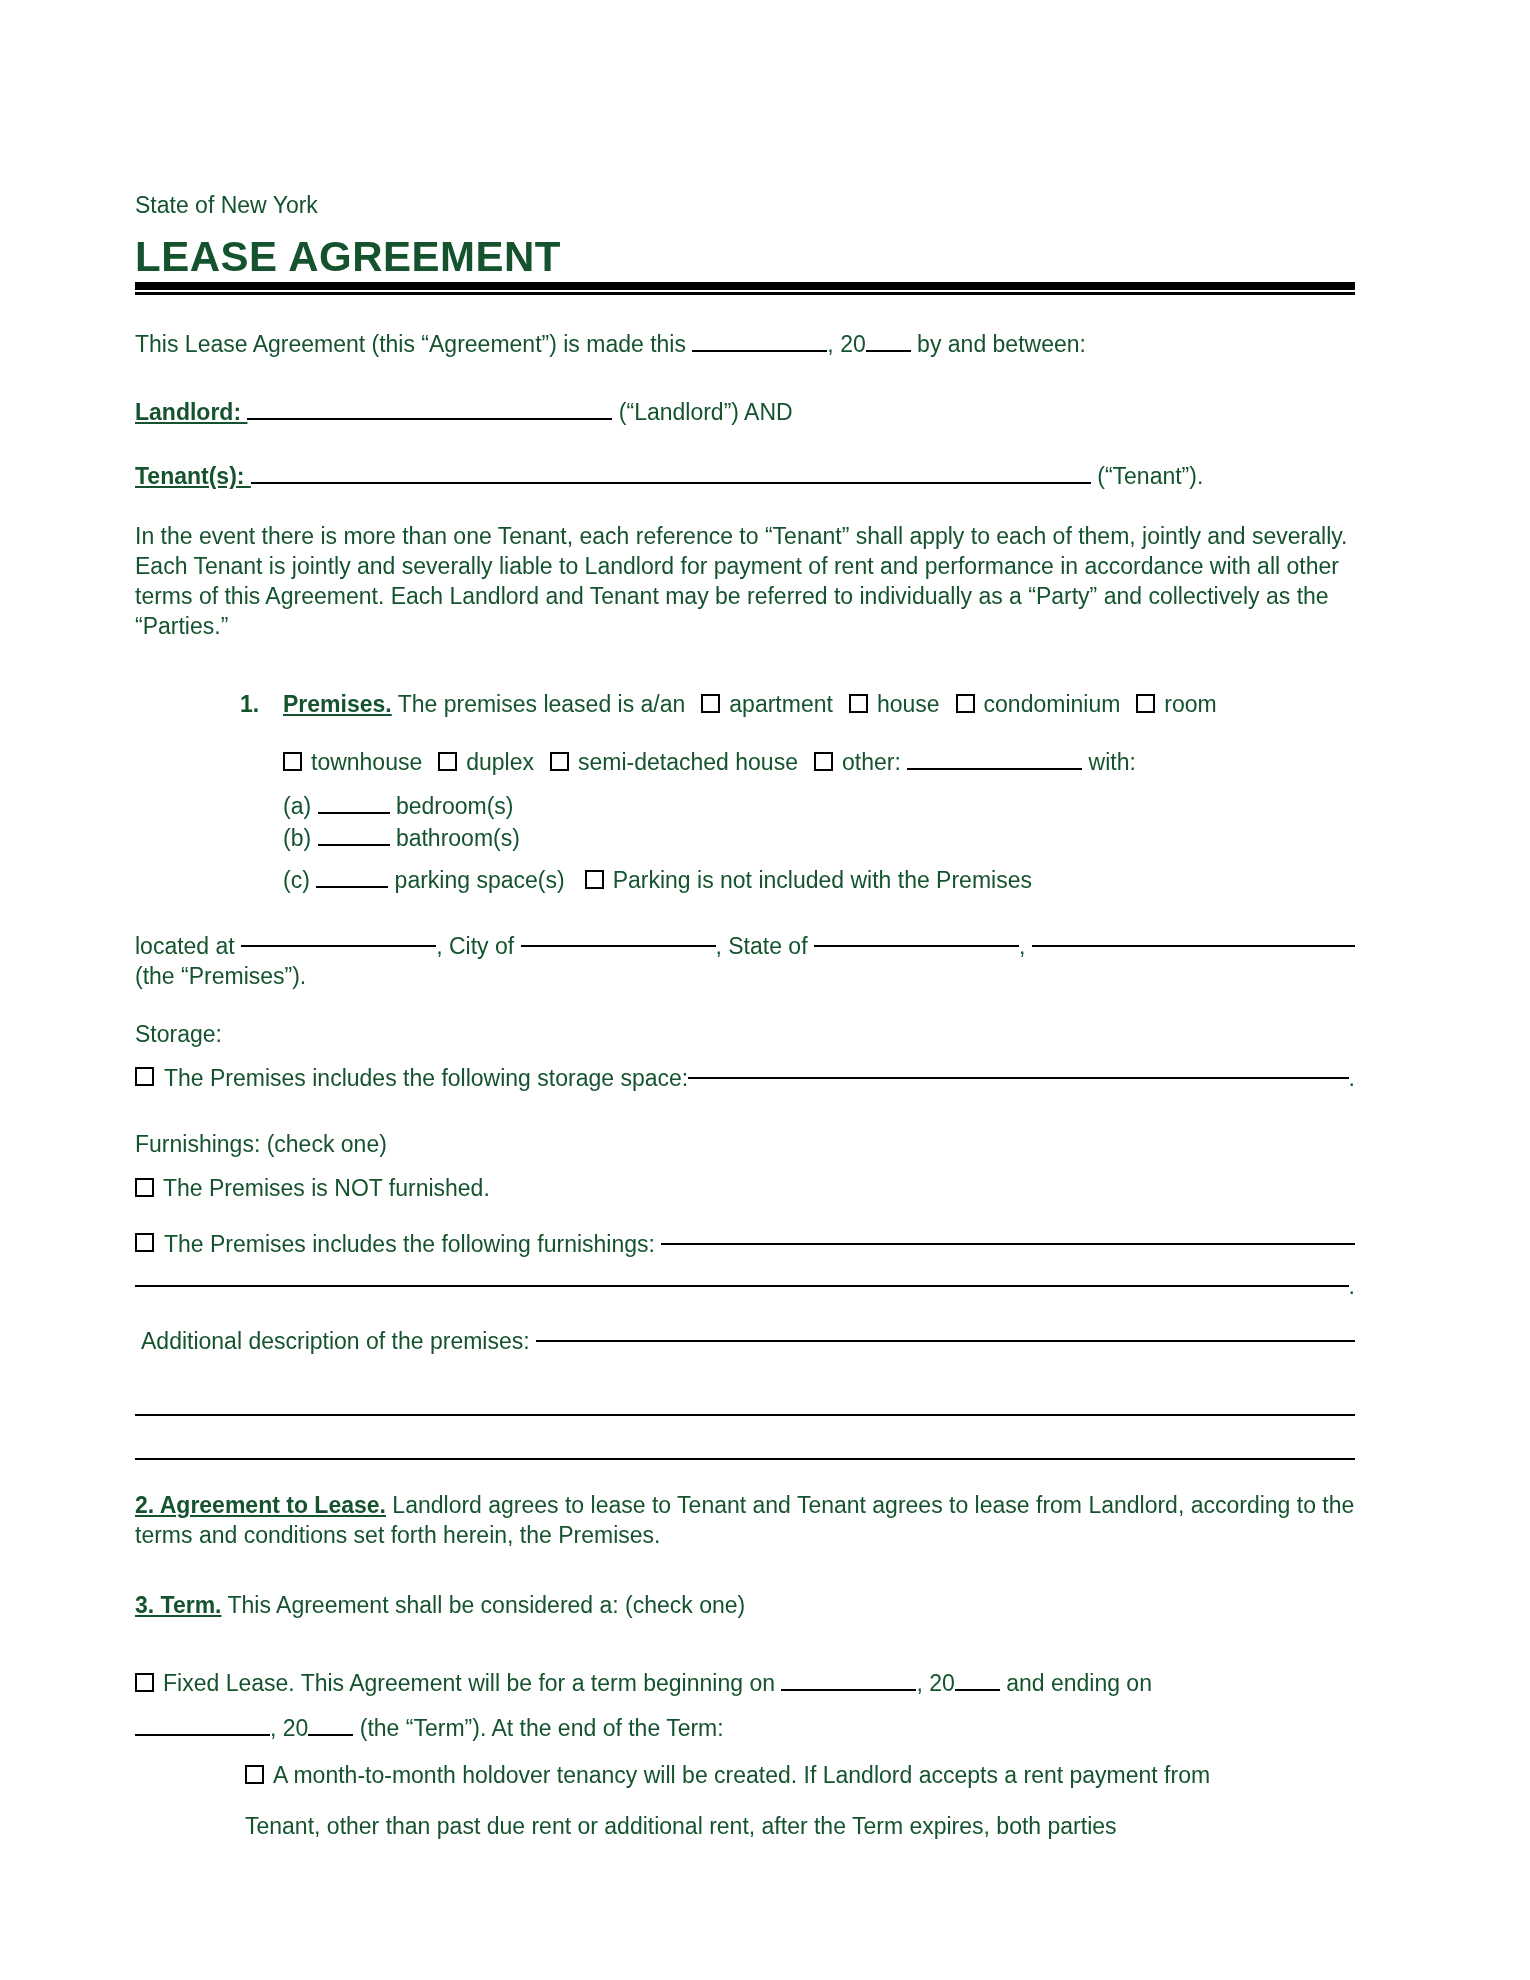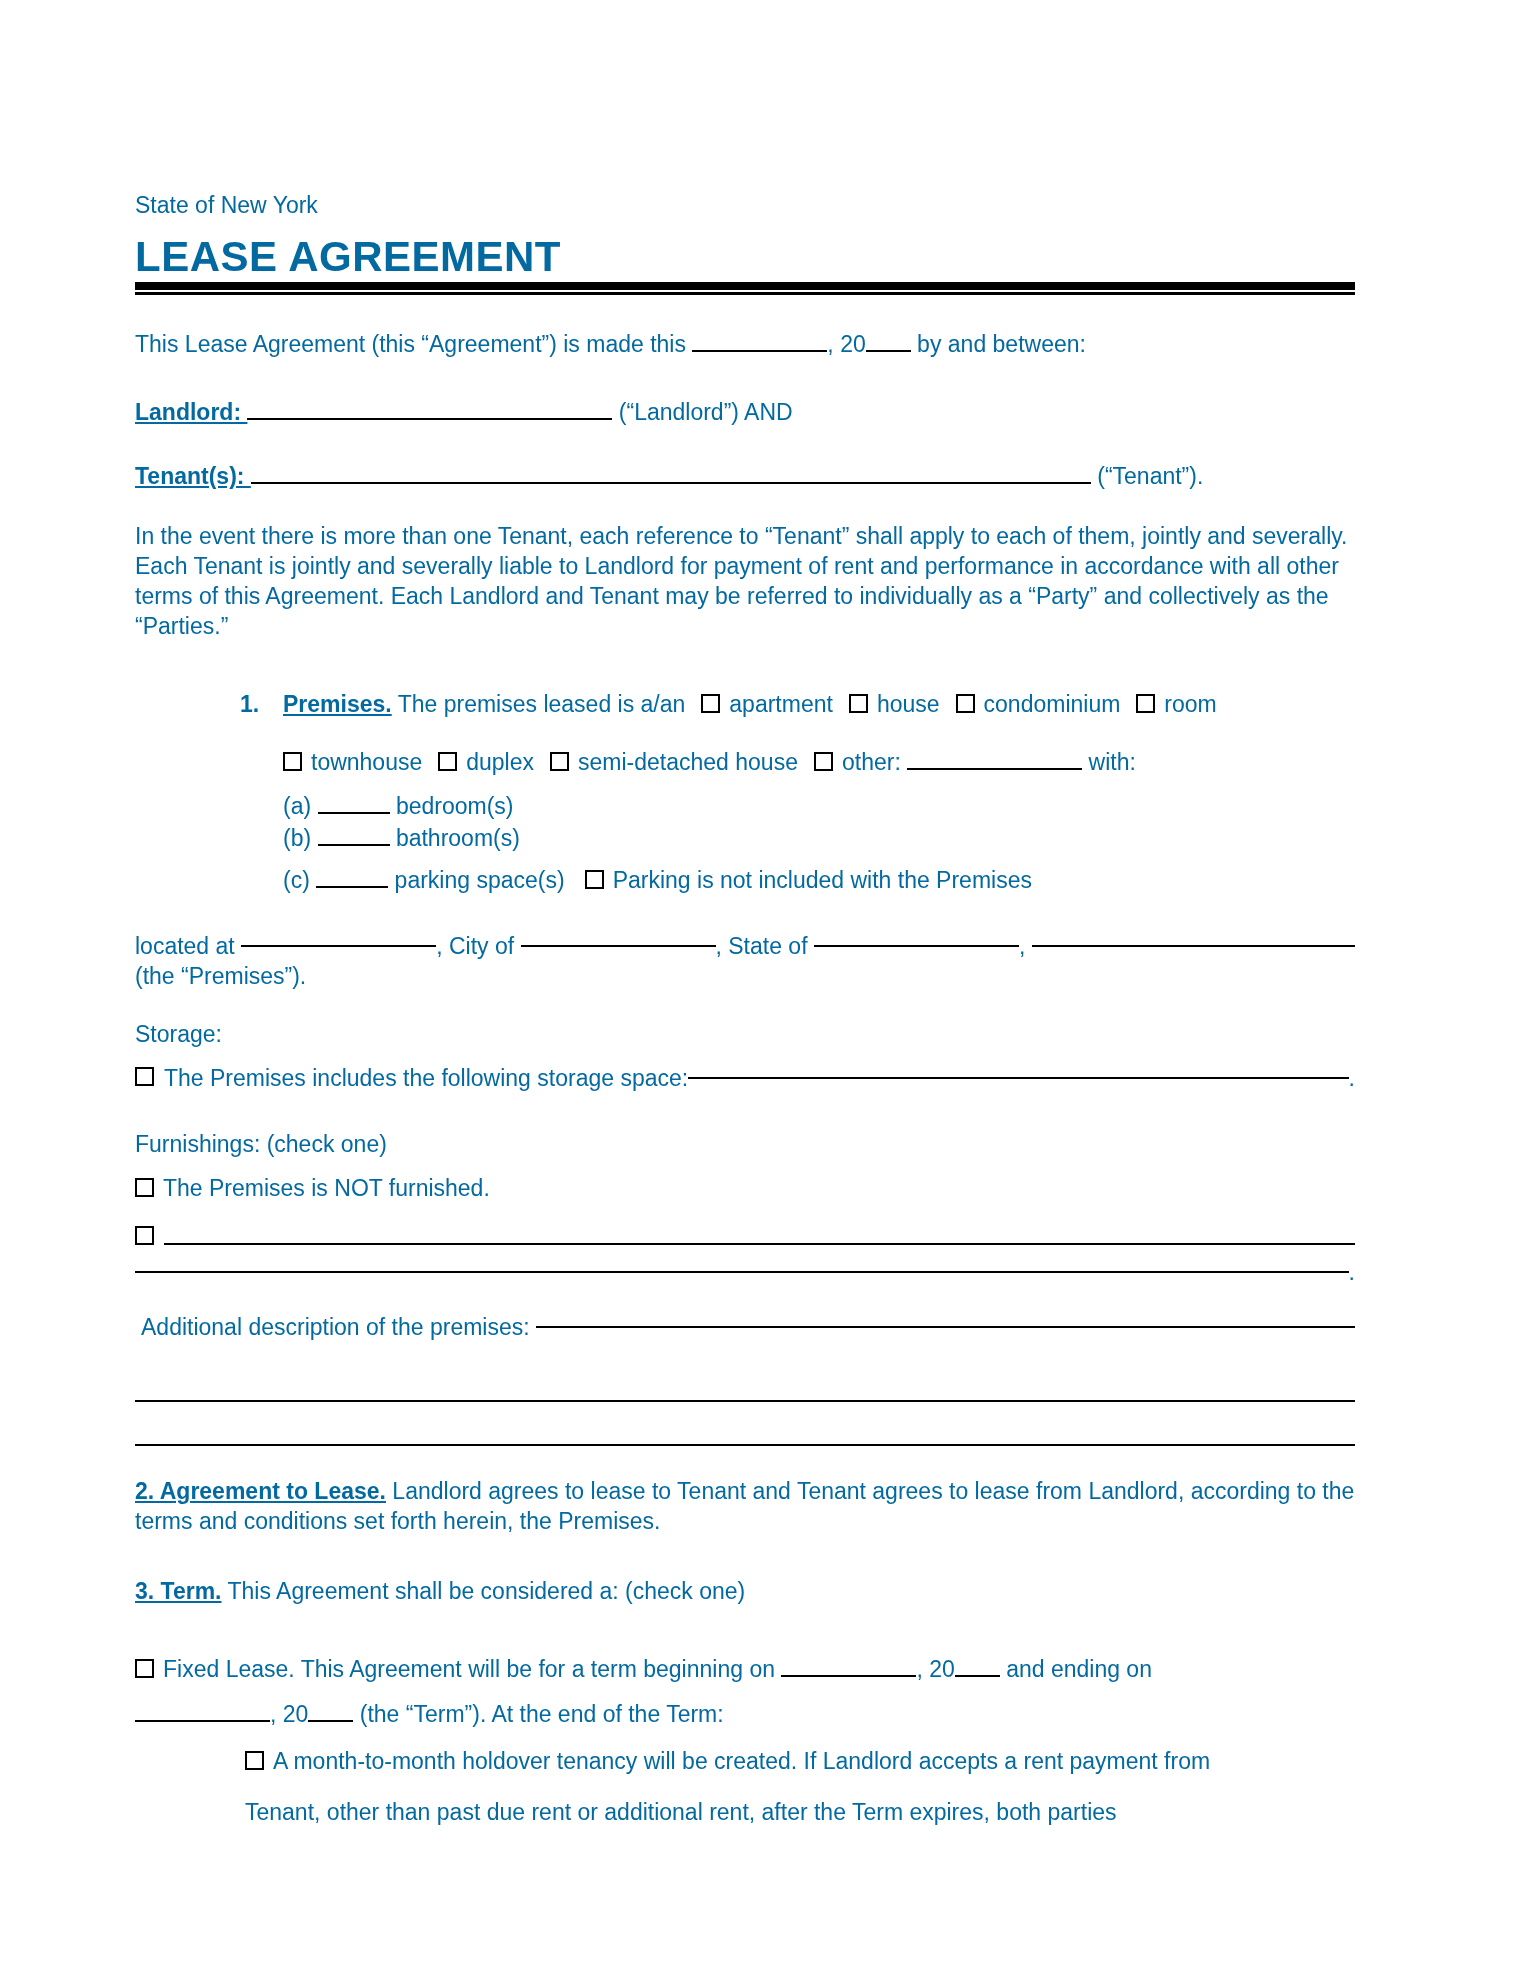--- a/index.html
+++ b/index.html
@@ -1,18 +1,18 @@
 <!DOCTYPE html>
 <html><head>
 <meta charset="utf-8">
 <style>
   html,body{margin:0;padding:0;background:#fff;}
   .page{
     width:1530px;height:1980px;box-sizing:border-box;position:relative;
-    background:#fff;color:#0369a1;
+    background:#fff;color:#14532d;
     font-family:"Liberation Sans","DejaVu Sans",sans-serif;
     font-size:23px;line-height:30px;
     padding:190px 175px 60px 135px;overflow:hidden;
   }
   .title{margin:14px 0 0;text-align:left;font-weight:bold;font-size:42px;line-height:46px;letter-spacing:.5px;}
   .divider{margin-top:2px;height:2px;border-top:8px solid #000;border-bottom:3px solid #000;}
   p,.line{margin:0;}
   b{font-weight:bold;text-decoration:underline;}
   .u{}
   .nw{white-space:nowrap;}
@@ -102,20 +102,21 @@
   <div style="margin-top:36px">
     <span class="u">Furnishings:</span><span> (check one)</span>
   </div>
 
   <p class="nw" style="margin-top:14px">
     <span class="cb first"></span><span>The Premises is </span><span class="u">NOT</span><span> furnished.</span>
   </p>
 
   <div class="frow" style="margin-top:26px">
     <span class="fcb"></span>
+      <span class="t">The Premises includes the following furnishings: </span>
       <span class="fbl grow"></span>
   </div>
 
   <div class="frow" style="margin-top:12px">
     <span class="fbl grow"></span>
       <span class="t">.</span>
   </div>
 
   <div class="frow" style="margin-top:25px;padding-left:6px">
     <span class="t">Additional description of the premises: </span>

